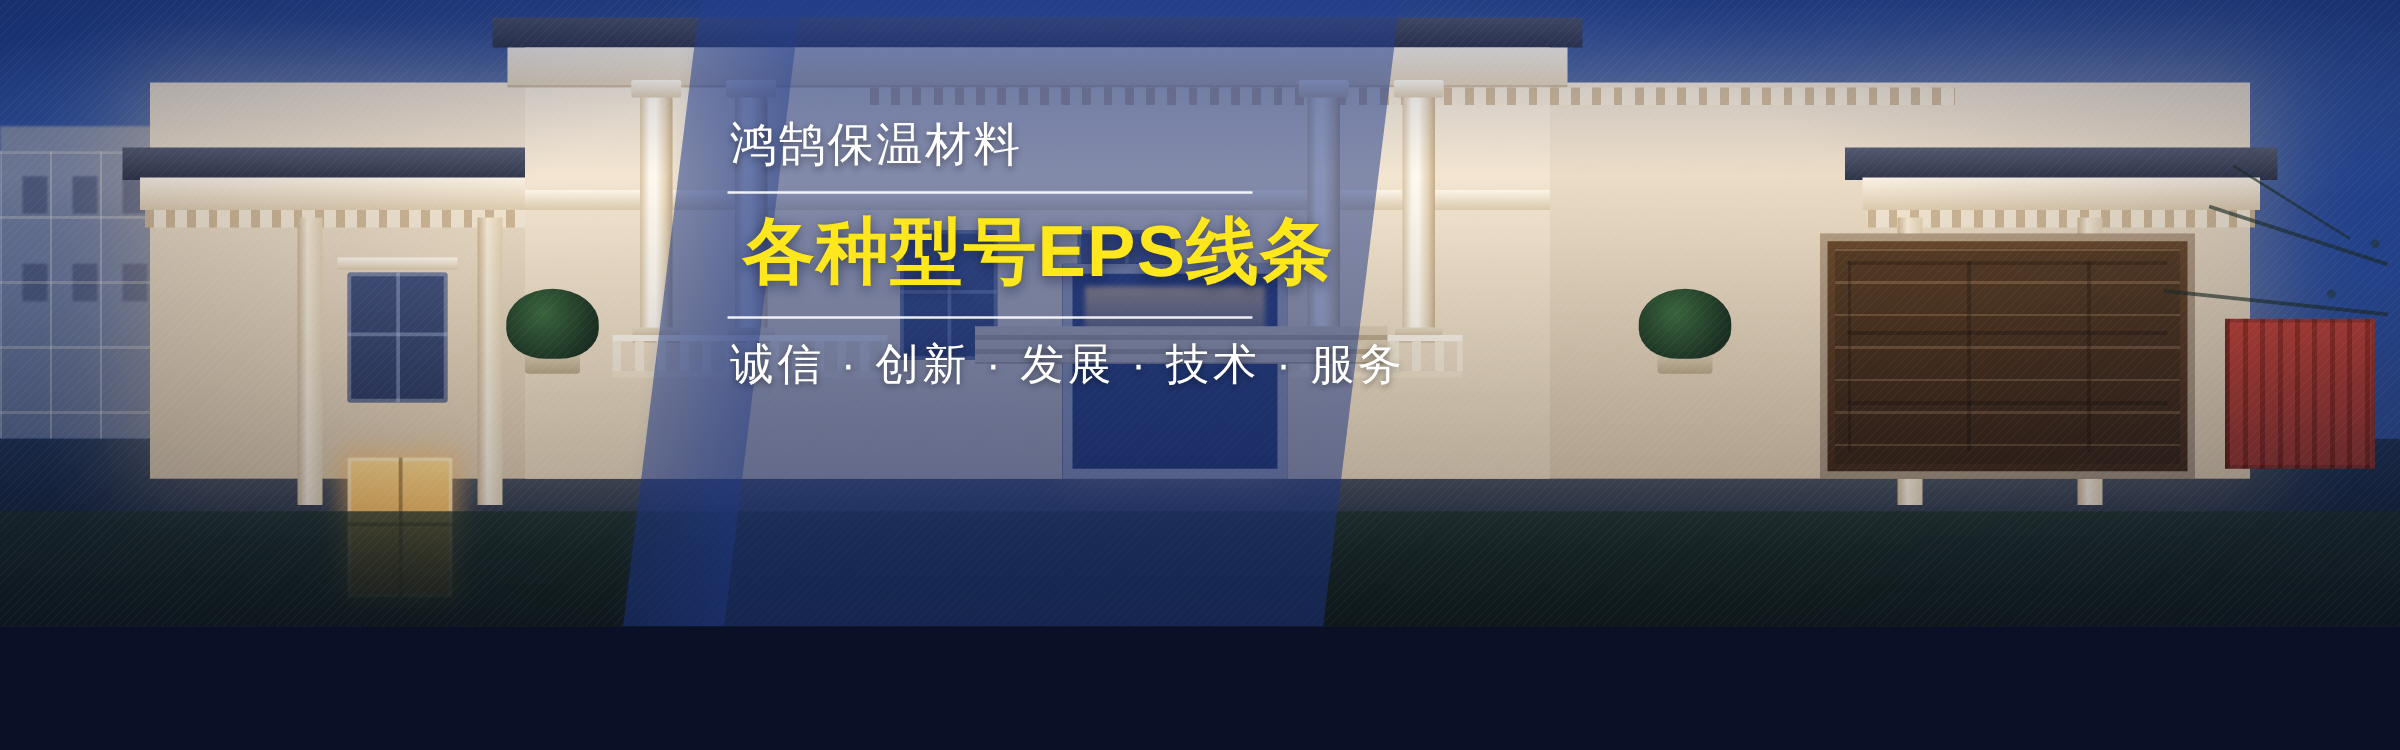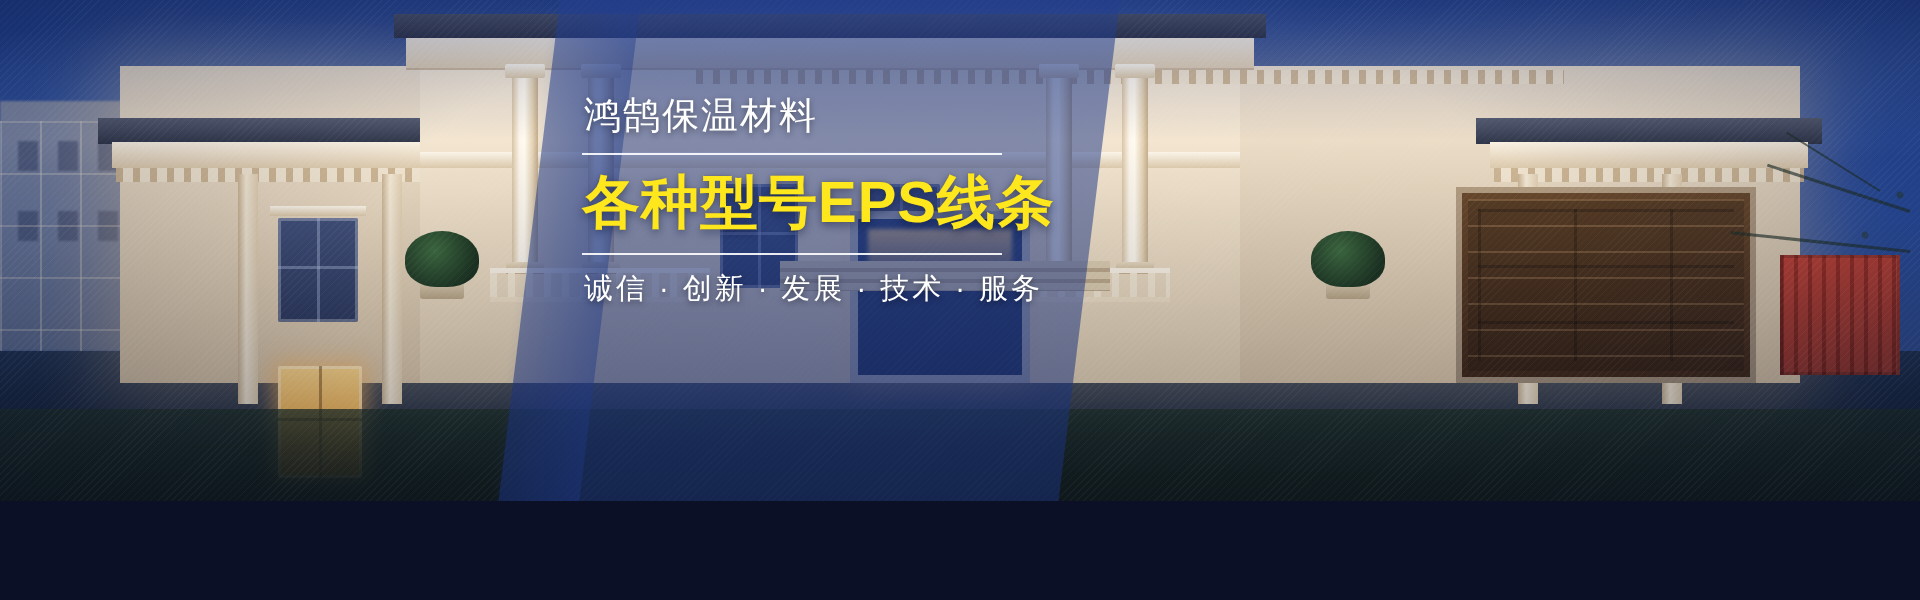--- a/index.html
+++ b/index.html
@@ -268,32 +268,32 @@
     background:#ffffff;
     opacity:.9;
     margin:0 0 14px 0;
     width:420px;
   }
   .rule.bottom{
     width:420px;
     margin:18px 0 16px 0;
   }
   .headline{
-    margin:0;
+    margin:12px;
     font-size:58px;
     line-height:1.14;
     font-weight:700;
     color:#ffe71e;
     letter-spacing:1px;
     text-shadow:0 3px 10px rgba(10,20,60,.55), 0 0 2px rgba(120,90,0,.35);
     white-space:nowrap;
   }
   .tagline{
     margin:0 0 0 2px;
-    font-size:29px;
+    font-size:35px;
     line-height:1.2;
     color:#ffffff;
     letter-spacing:3px;
     font-weight:400;
     text-shadow:0 2px 6px rgba(0,0,0,.45);
     white-space:nowrap;
   }
 </style>
 </head>
 <body>

